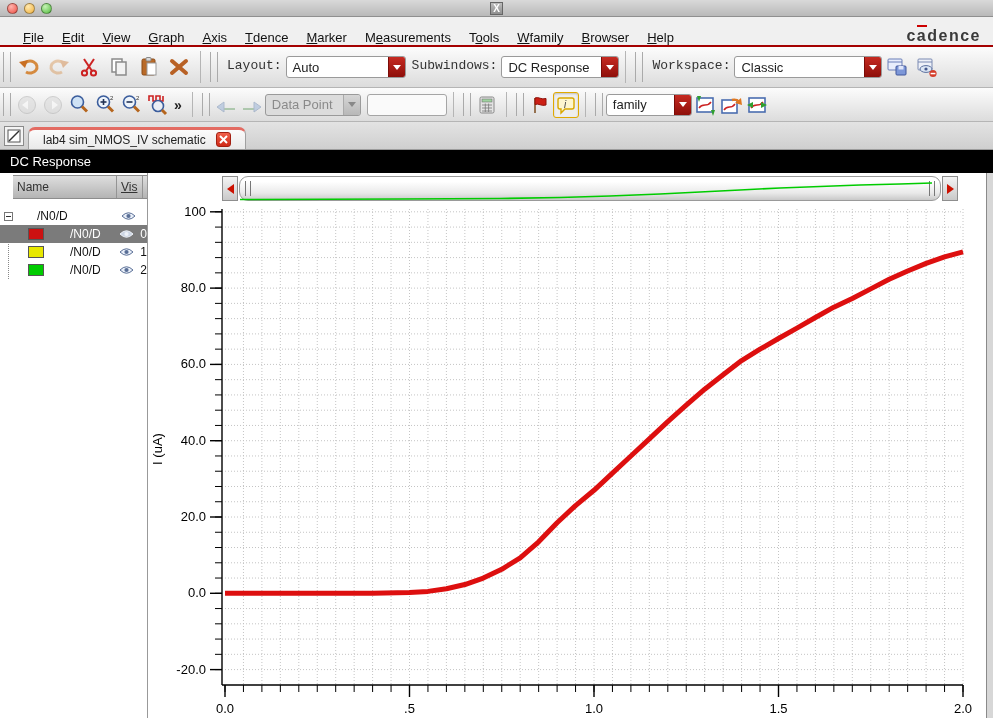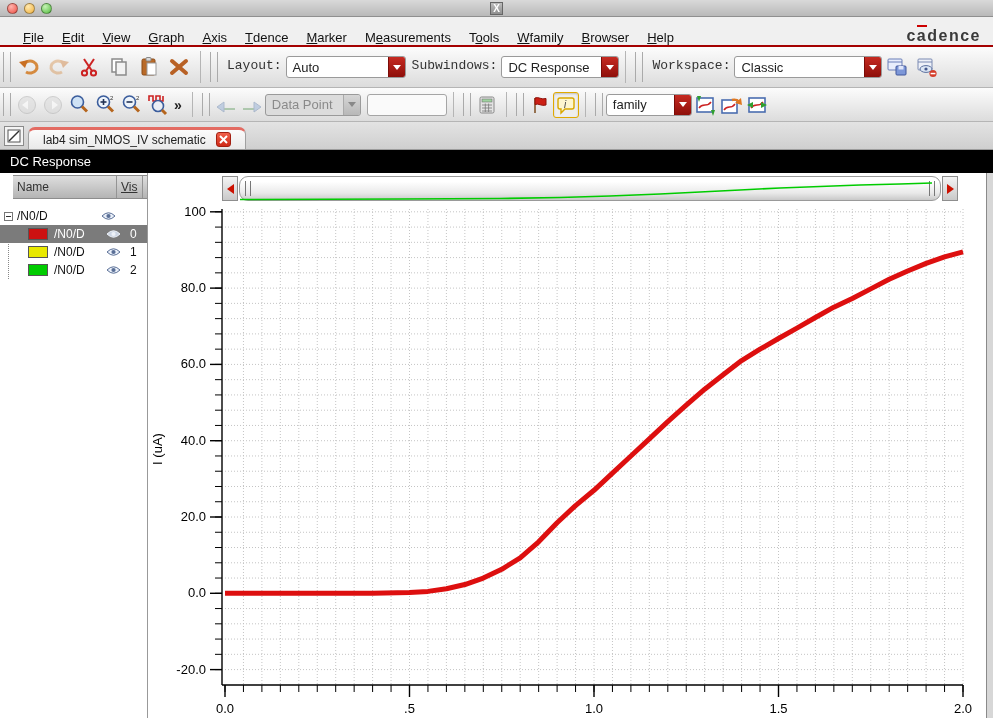--- a/index.html
+++ b/index.html
@@ -94,21 +94,21 @@
   .th-name { width:104px; } .th-vis { width:26px;text-decoration:underline; } .th-vgs { flex:1; }
   .tree-rows { position:absolute; left:0; top:34px; width:100%; }
   .tree-row { height:18px; display:flex; align-items:center; font-size:12px; color:#111;
     position:relative; }
   .tree-row.selected { background:#7b7b7b; color:#fff; }
   .expander { width:9px; height:9px; border:1px solid #777; background:#fff;
     margin:0 4px 0 4px; position:relative; }
   .expander::after { content:""; position:absolute; left:1px; right:1px; top:3px;
     border-top:1px solid #333; }
   .swatch { width:20px; height:12px; margin:0 6px 0 28px; border:1px solid #555; }
-  .row-name { flex:0 0 auto; width:46px; }
+  .row-name { flex:0 0 auto; width:46px;margin-left:20px; }
   .row-name.root { width:78px; }
   .vis-cell { width:26px; display:flex; justify-content:center; }
   .vgs-cell { flex:1; padding-left:4px; }
   .guide { position:absolute; left:8px; top:52px; height:54px; border-left:1px dotted #888; }
 
   
   .plot-area { position:absolute; left:148px; top:0; width:838px; height:545px; background:#fff; }
   .strip { position:absolute; left:74px; top:3px; width:736px; height:25px; display:flex; }
   .strip-btn { width:16px; height:25px; background:linear-gradient(#f4f4f4,#c9c9c9);
     border:1px solid #8e8e8e; display:flex; align-items:center; justify-content:center; }

